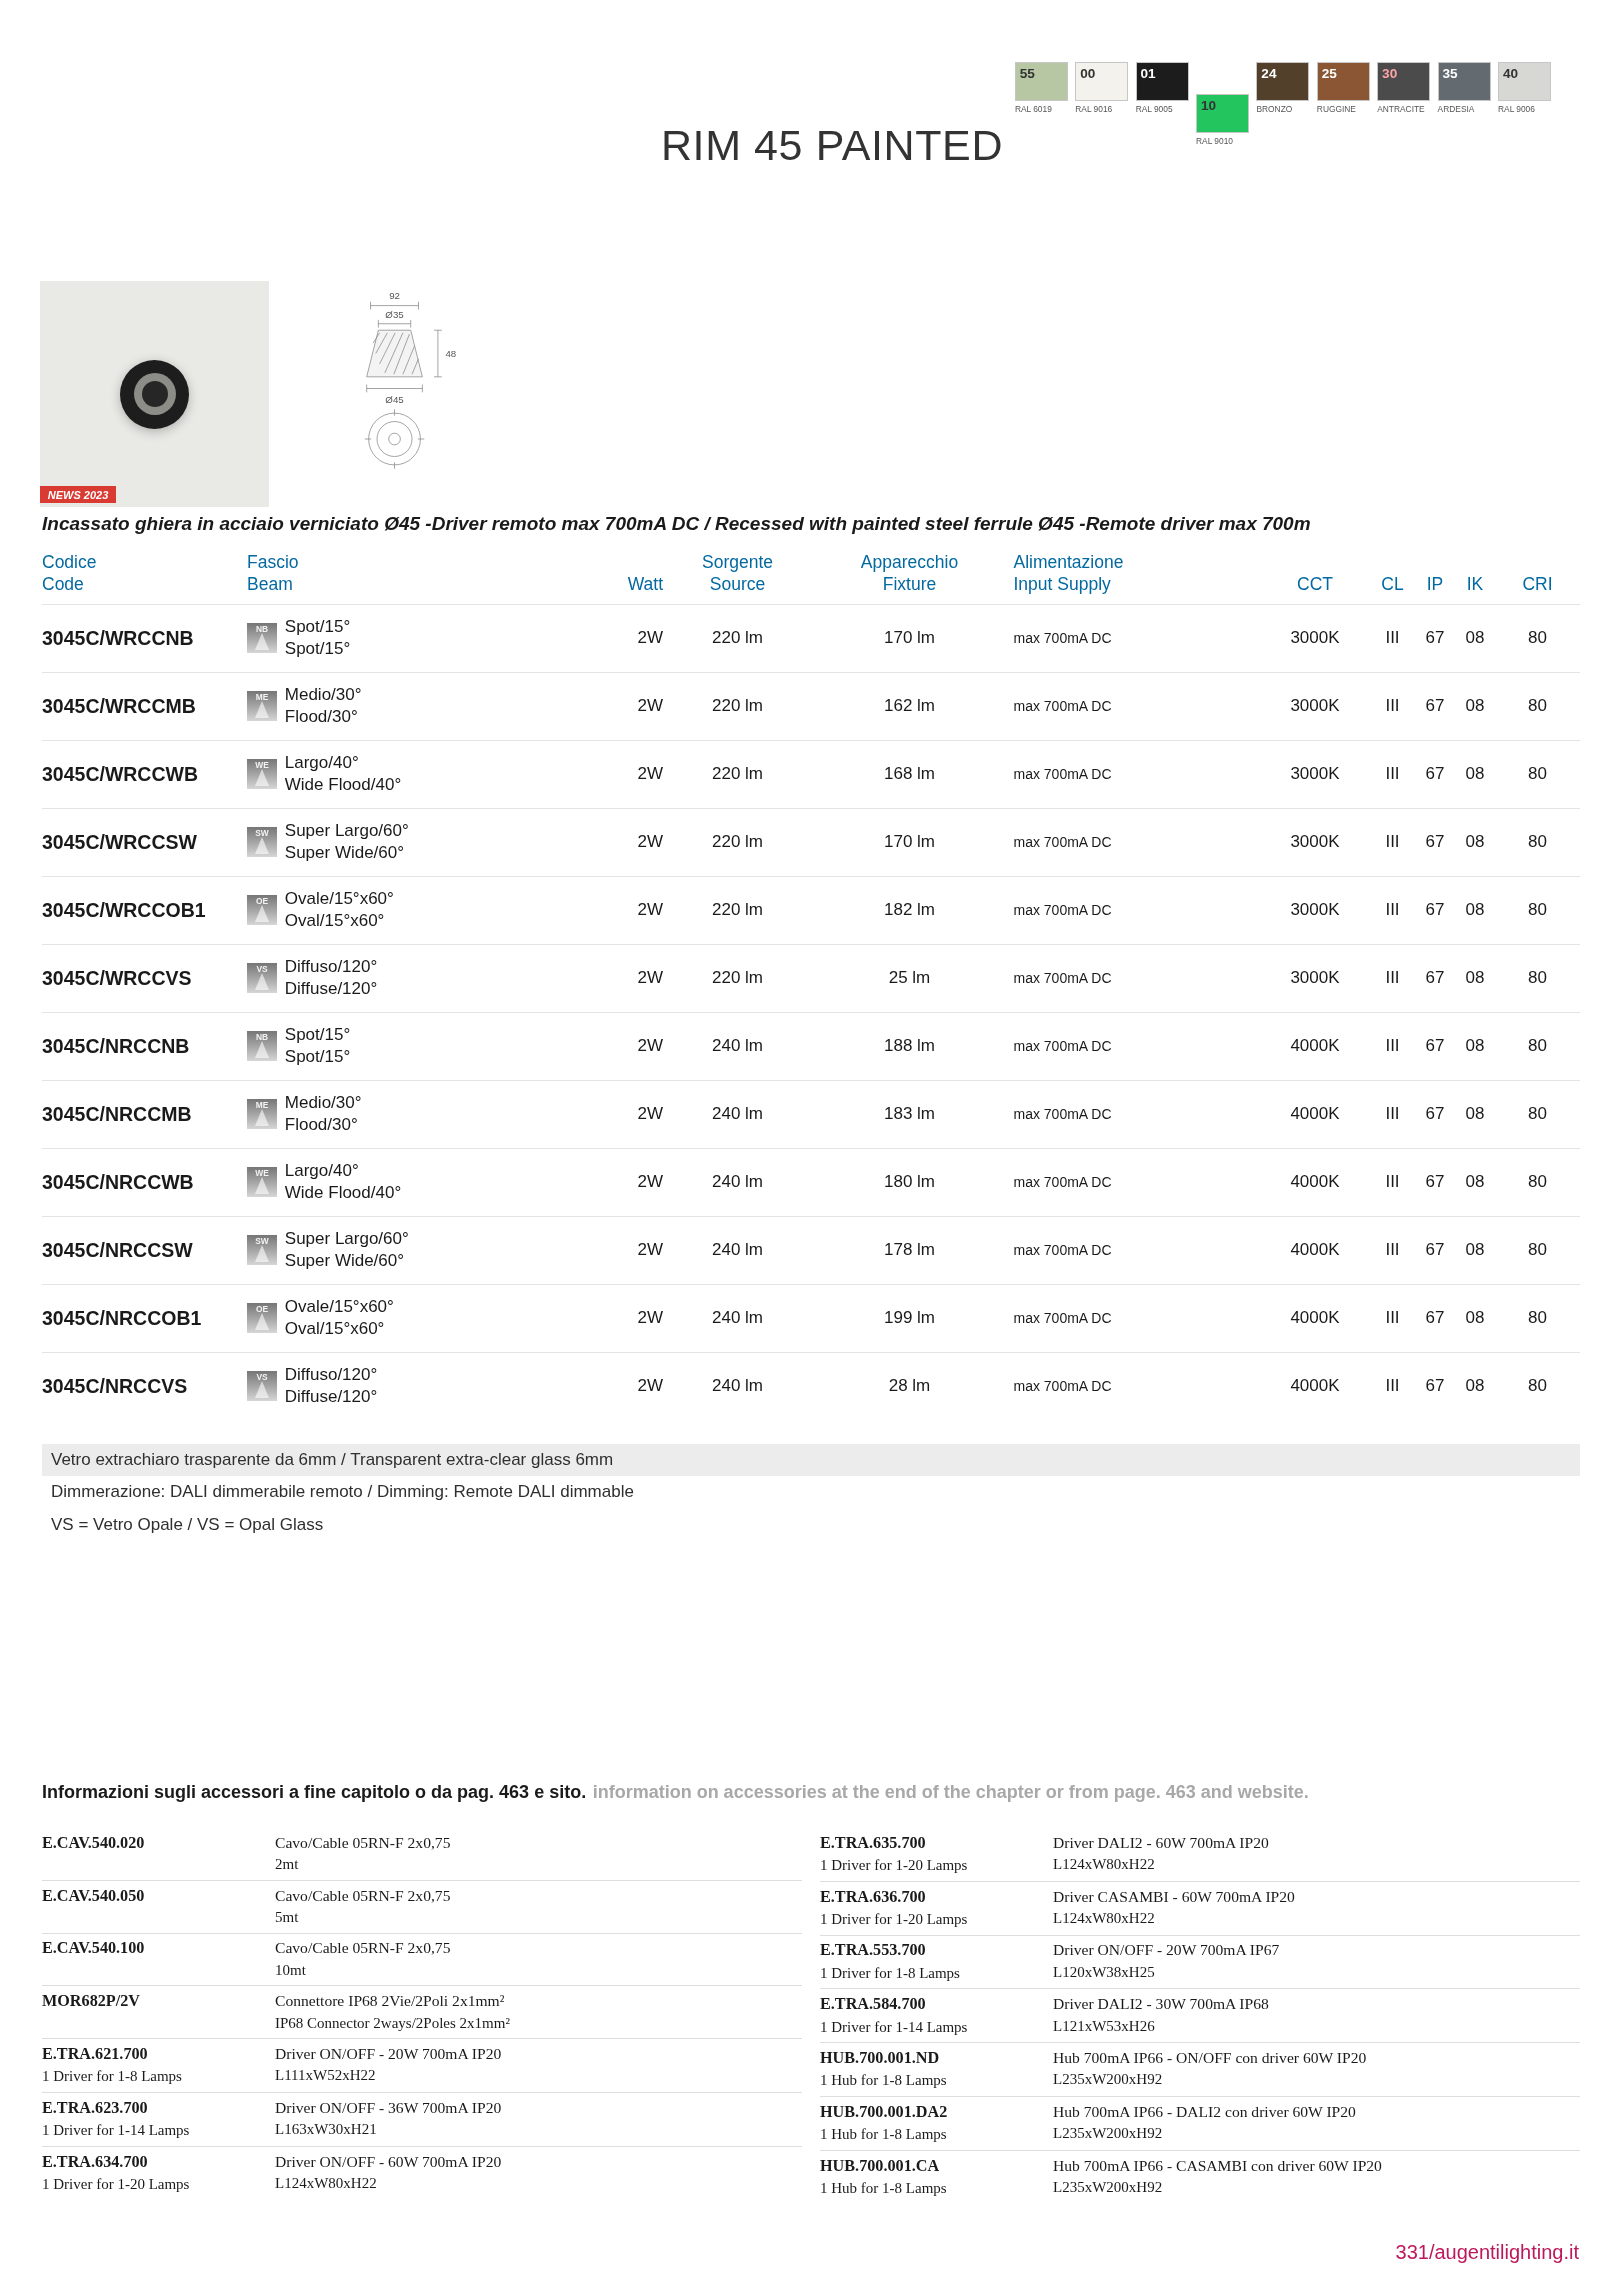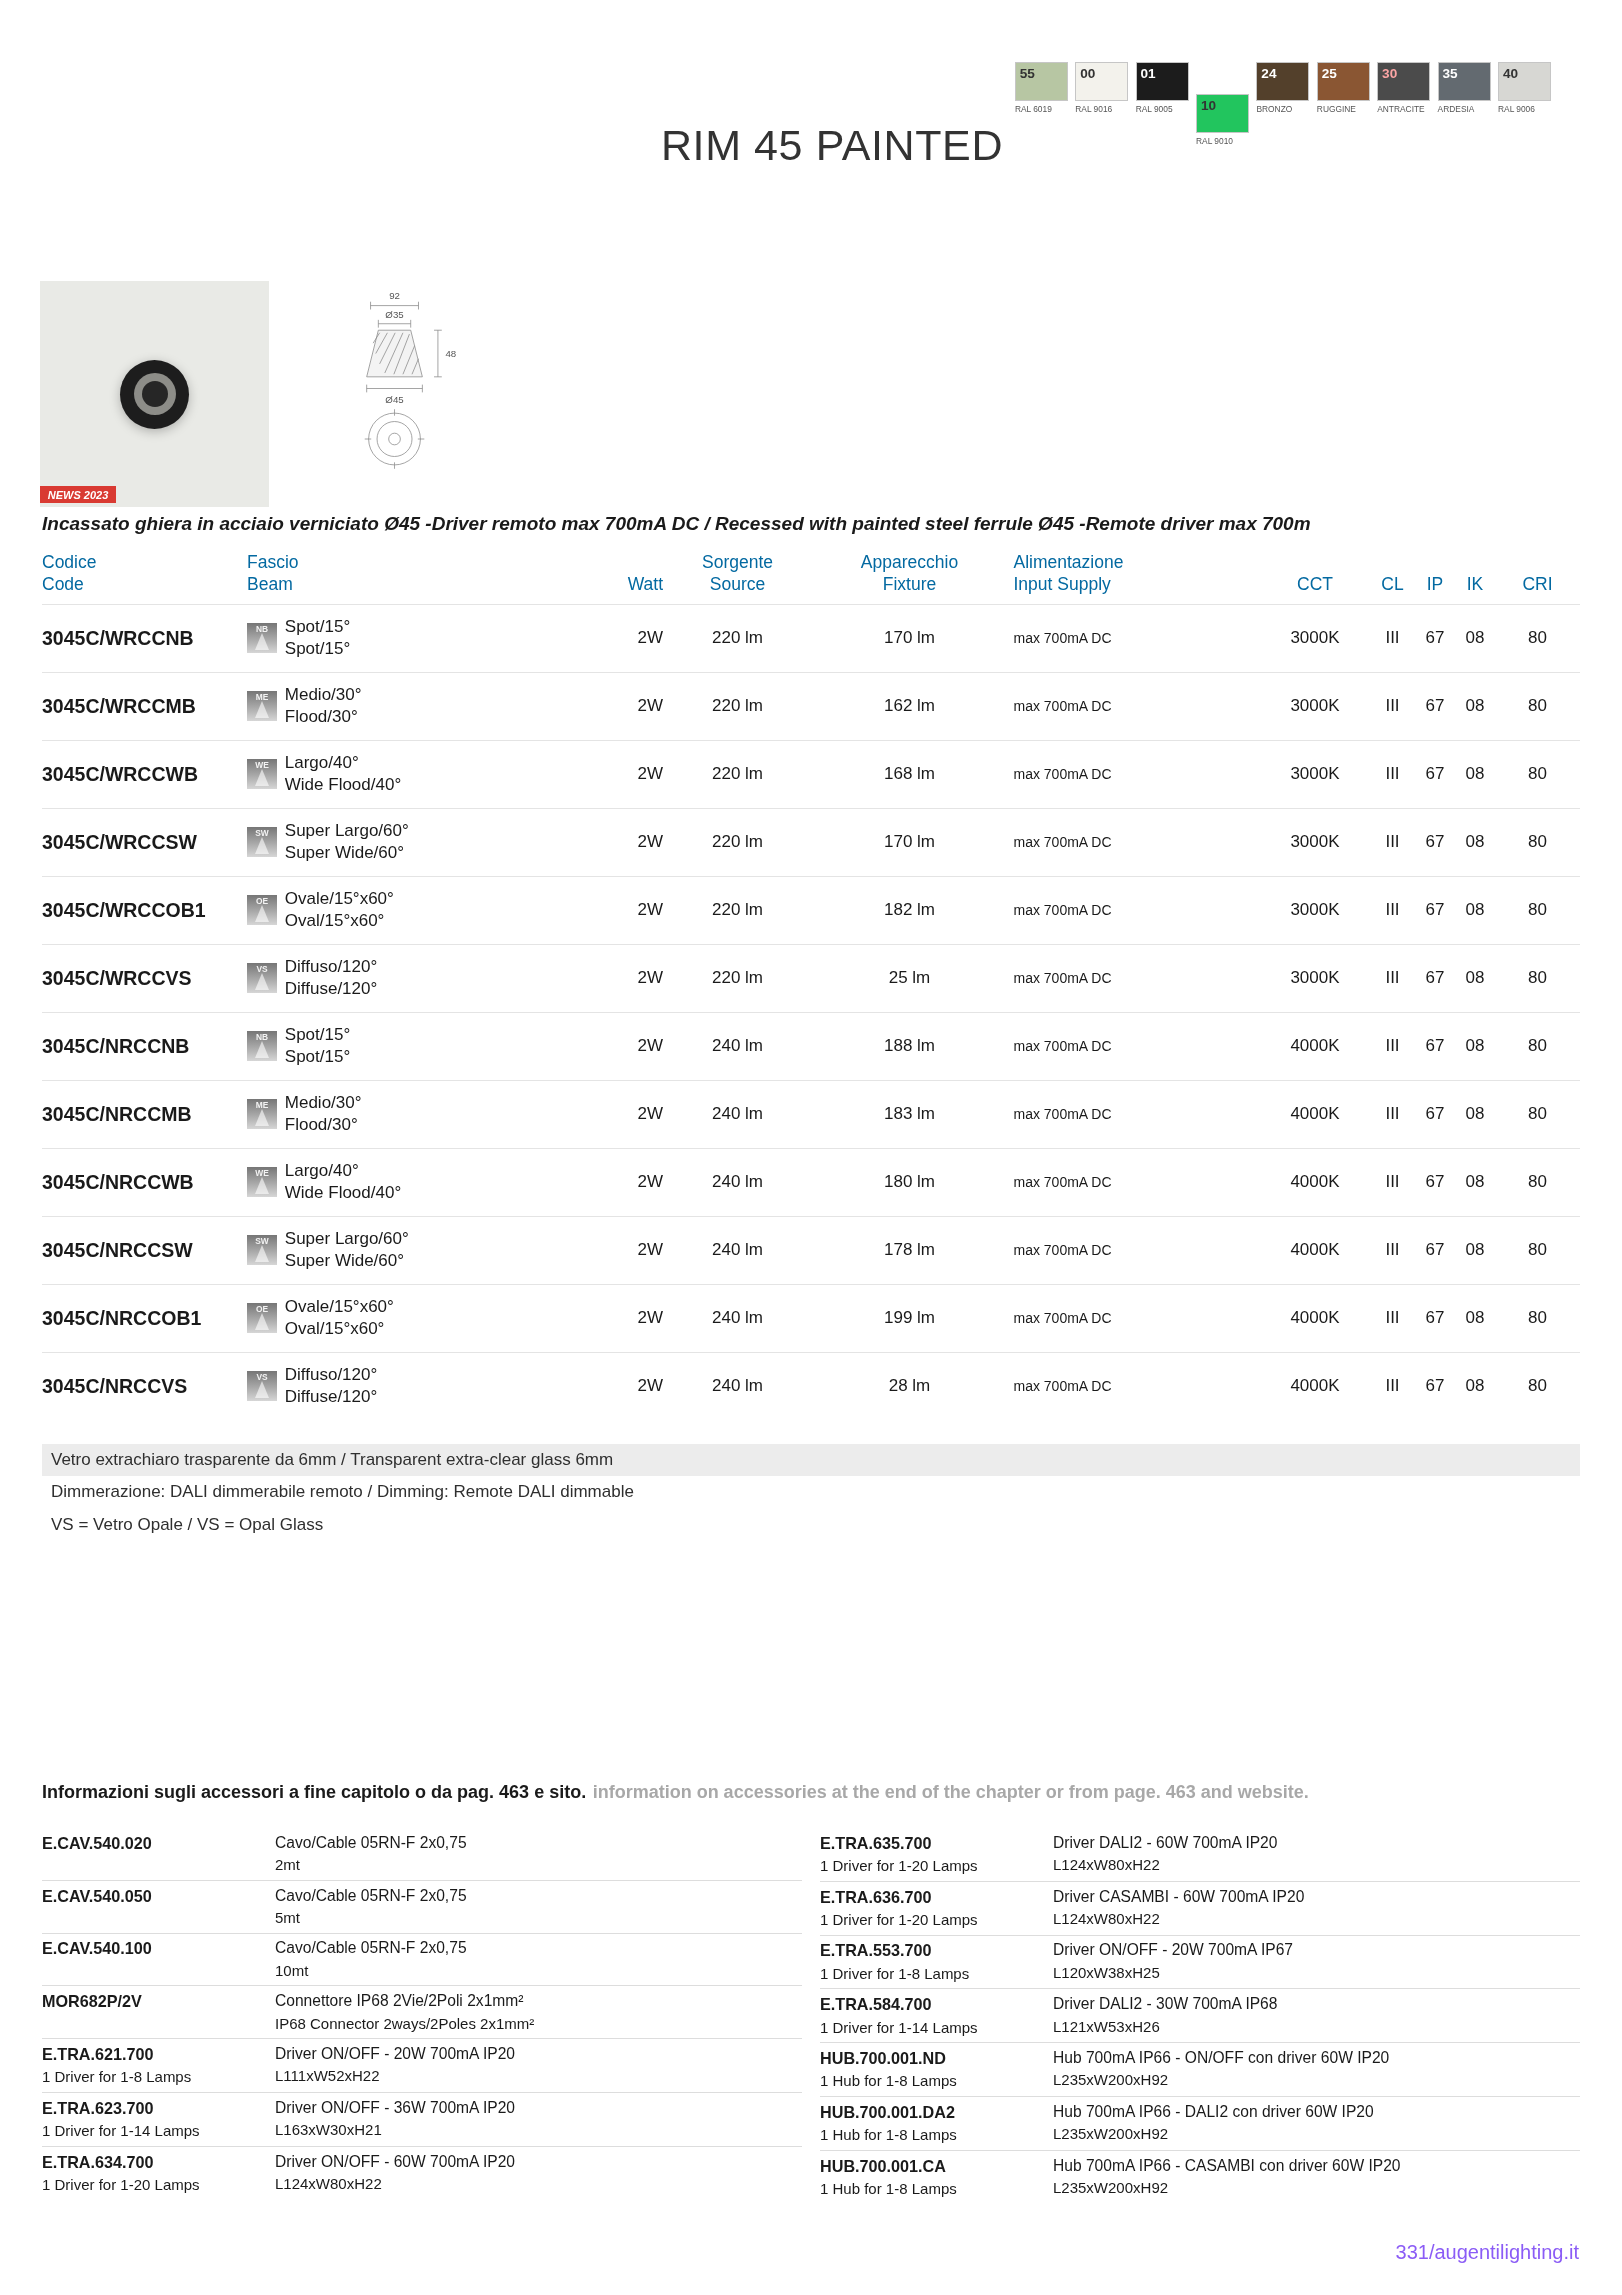--- a/index.html
+++ b/index.html
@@ -62,32 +62,32 @@
   .v-supply { font-size:14px; padding-left:6.5px; }
 
   
   .notes { position:absolute; left:42px; top:1444px; width:1538px; }
   .note { font-size:17px; color:#2f2f2f; padding:5.8px 9px; margin-bottom:1px; }
   .note.shaded { background:#ececec; }
 
   
   .acc-head { position:absolute; left:42px; top:1782px; width:1538px; font-size:18px; font-weight:bold; }
   .acc-head .hd-en { color:#a8a8a8; margin-left:6.5px; }
-  .acc-wrap { position:absolute; left:42px; top:1828px; width:1538px; display:flex; gap:18px; }
+  .acc-wrap { position:absolute; left:42px; top:1828px; width:1538px; display:flex; gap:18px;font-family:Liberation Serif, serif; }
   .acc-col { flex:1; }
   .acc-row { display:grid; grid-template-columns:233px 1fr; min-height:51px;
              padding:5.8px 0 6.5px; border-bottom:0.6px solid #dddddd; align-content:center; }
   .acc-row:last-child { border-bottom:none; }
   .a-code { font-weight:bold; font-size:16.2px; }
   .a-sub { font-size:15px; margin-top:4.5px; }
   .a-d1 { font-size:15.6px; }
   .a-d2 { font-size:15px; margin-top:4.5px; }
 
   
-  .footer { position:absolute; top:2241px; right:44px; font-size:20px; color:#8b5cf6; }
+  .footer { position:absolute; top:2241px; right:44px; font-size:20px; color:#be185d; }
 </style>
 </head>
 <body>
 
 <div class="page">
 
   <div class="swatches" id="swatches">
       <div class="swatch">
       <div class="sw-block" style="background: rgb(183, 198, 163);">
         <span class="sw-num" style="color: rgb(51, 51, 51);">55</span>

